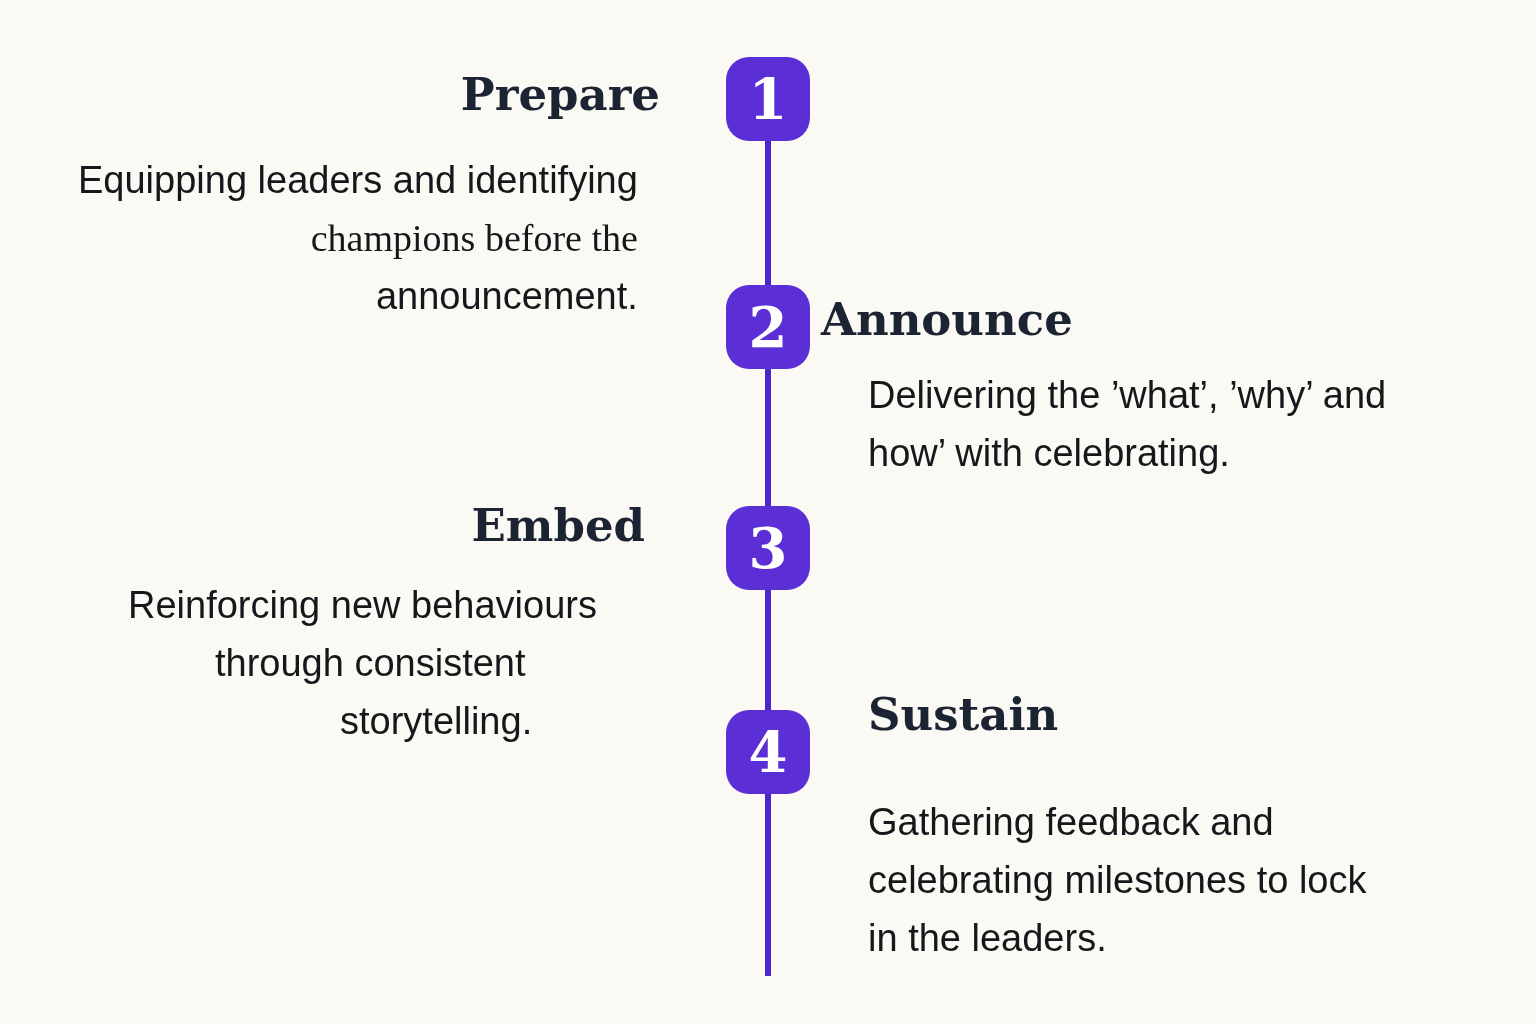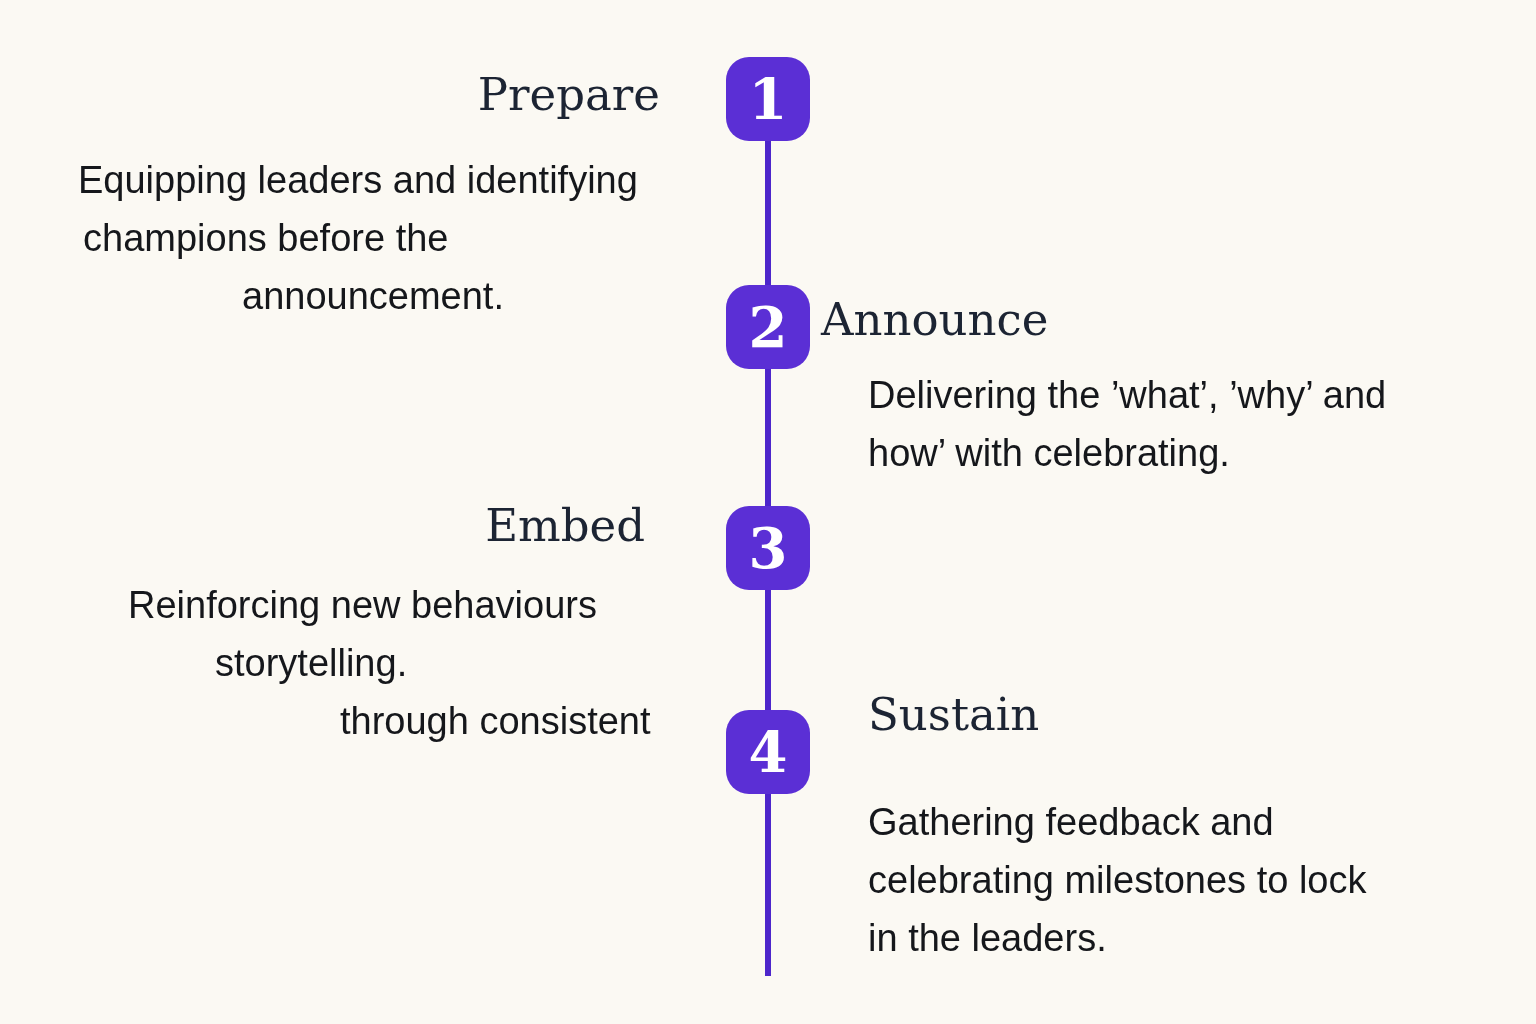--- a/index.html
+++ b/index.html
@@ -39,46 +39,46 @@
     font-size:56px;
     z-index:2;
   }
   .badge-1{top:57px;}
   .badge-2{top:285px;}
   .badge-3{top:506px;}
   .badge-4{top:710px;}
   .title{
     position:absolute;
     font-family:"DejaVu Serif", serif;
-    font-weight:normal;
+    font-weight:bold;
     font-size:45px;
     line-height:52px;
     color:var(--title);
     white-space:nowrap;
     z-index:2;
   }
   .t1{top:69px;right:876px;text-align:right;}
   .t2{top:294px;left:821px;text-align:left;}
   .t3{top:500px;right:891px;text-align:right;}
   .t4{top:689px;left:868px;text-align:right;}
   .body{
     position:absolute;
     font-size:38px;
     line-height:58px;
     color:var(--body);
     z-index:2;
   }
   .body .ln{white-space:nowrap;}
-  .b1{top:151px;left:60px;}
+  .b1{top:151px;left:60px;text-align:right;}
   .b1 .ln:nth-child(1){margin-left:18px;}
-  .b1 .ln:nth-child(2){margin-left:23px;}
+  .b1 .ln:nth-child(2){margin-left:23px;font-family:Liberation Serif, serif;}
   .b1 .ln:nth-child(3){margin-left:182px;}
   .b2{top:366px;left:868px;}
   .b3{top:576px;left:100px;}
-  .b3 .ln:nth-child(1){margin-left:28px;}
+  .b3 .ln:nth-child(1){margin-left:28px;text-align:center;}
   .b3 .ln:nth-child(2){margin-left:115px;}
   .b3 .ln:nth-child(3){margin-left:240px;}
   .b4{top:793px;left:868px;}
 </style>
 </head>
 <body>
 
 <div class="canvas">
 
   <div class="timeline-line"></div>
@@ -101,22 +101,22 @@
     <div class="ln">Delivering the ’what’, ’why’ and</div>
     <div class="ln">how’ with celebrating.</div>
   </div>
 
   <div class="badge badge-3">
     <span>3</span>
   </div>
   <div class="title t3">Embed</div>
   <div class="body b3">
     <div class="ln">Reinforcing new behaviours</div>
+    <div class="ln">through consistent</div>
     <div class="ln">storytelling.</div>
-    <div class="ln">through consistent</div>
   </div>
 
   <div class="badge badge-4">
     <span>4</span>
   </div>
   <div class="title t4">Sustain</div>
   <div class="body b4">
     <div class="ln">Gathering feedback and</div>
     <div class="ln">celebrating milestones to lock</div>
     <div class="ln">in the leaders.</div>

